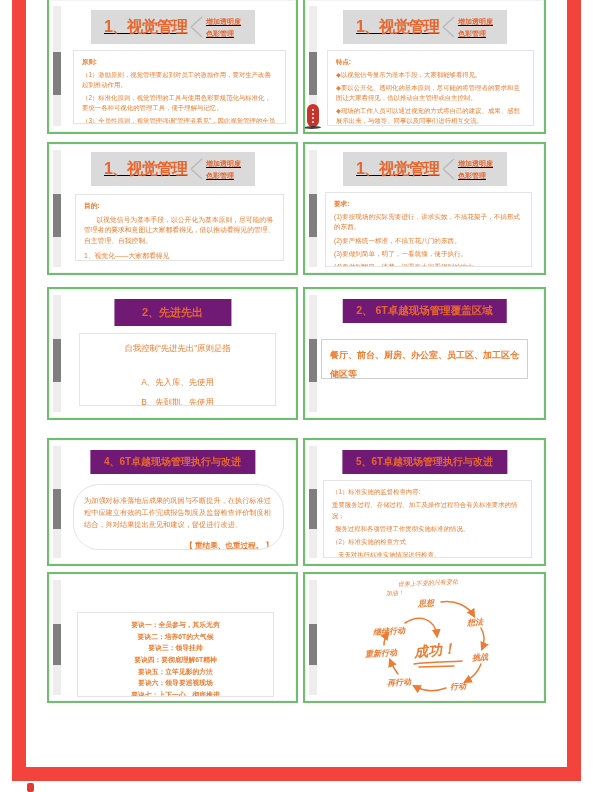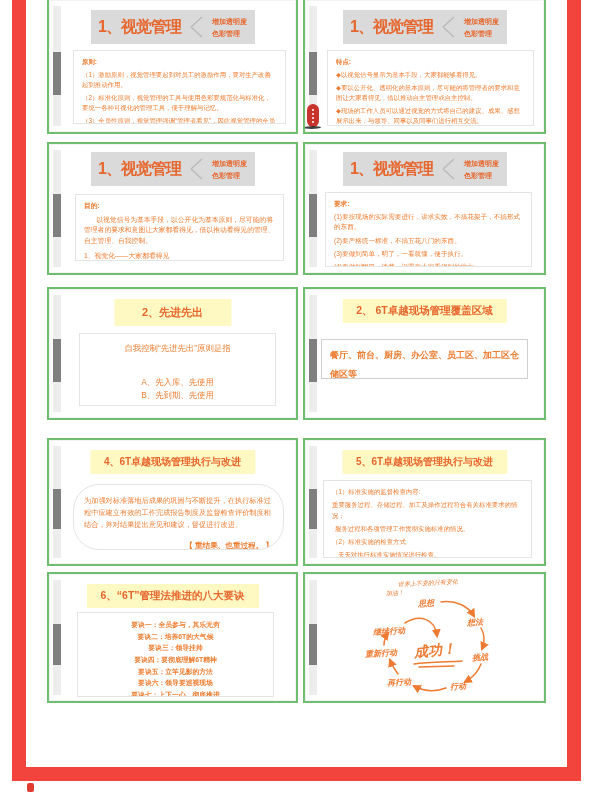--- a/index.html
+++ b/index.html
@@ -24,28 +24,28 @@
   .r3{top:287px;height:133px;}
   .r4{top:431px;height:128px;margin-top:7px;}
   .r5{top:572px;height:131px;}
 
   .track{position:absolute;left:4px;top:6px;bottom:6px;width:8px;background:#ededed;}
   .thumb{position:absolute;left:0;top:38%;width:8px;height:36%;background:#7f7f7f;}
 
   
   .vmbar{position:absolute;top:8px;left:50%;transform:translateX(-50%);
          width:164px;height:34px;background:#dadada;
-         display:flex;align-items:center;justify-content:center;gap:9px;}
+         display:flex;align-items:center;justify-content:center;gap:3px;text-decoration:underline;}
   .r1 .vmbar{top:10px;}
   .vmtitle{font-size:16px;font-weight:bold;color:#e7662d;white-space:nowrap;letter-spacing:-1px;}
   .angle{flex:0 0 auto;}
   .tags{display:flex;flex-direction:column;gap:5px;font-size:7px;font-weight:bold;
         color:#e7662d;line-height:1;white-space:nowrap;}
   .pbar{position:absolute;top:10px;left:50%;transform:translateX(-50%);
-        background:#fef9c3;color:#e7662d;font-weight:bold;text-align:center;
+        background:#701a75;color:#e7662d;font-weight:bold;text-align:center;
         padding:5px 14px;font-size:10px;white-space:nowrap;}
 
   
   .bodybox{position:absolute;box-sizing:border-box;border:1px solid #e4e4e4;background:#fff;
            color:#ed7d31;font-size:6.4px;line-height:1.55;padding:6px 8px;overflow:hidden;}
   .bh{font-weight:bold;margin-bottom:3px;}
   .bl{margin-bottom:3px;}
   .indent{text-indent:1.8em;}
   .center{text-align:center;}
   .emph{font-weight:bold;text-align:right;font-size:7.6px;margin-top:8px;text-decoration:underline;}
@@ -173,21 +173,21 @@
 <div class="slide col1 r3">
   <div class="track">
       <div class="thumb"></div>
     </div>
   <div class="pbar" style="font-size:11px;padding:6px 28px;">
     <span>2、先进先出</span>
   </div>
   <div class="bodybox center" style="left:30px;right:20px;top:44px;bottom:12px;font-size:8.4px;padding-top:8px;">
     <div>自我控制“先进先出”原则是指</div>
     <div style="margin-top:21px;">A、先入库、先使用</div>
-    <div style="">B、先到期、先使用</div>
+    <div style="margin-top:7px;">B、先到期、先使用</div>
     <div style="margin-top:7px;">C、先采购、先使用</div>
 
   </div>
 </div>
 
 <div class="slide col2 r3">
   <div class="track">
       <div class="thumb"></div>
     </div>
   <div class="pbar" style="font-size:10.5px;">
@@ -225,23 +225,20 @@
     <div class="bl">（2）标准实施的检查方式</div>
     <div class="bl" style="padding-left:6px;">天天对执行标准实施情况进行检查。</div>
 
   </div>
 </div>
 
 <div class="slide col1 r5">
   <div class="track">
       <div class="thumb"></div>
     </div>
-  <div class="pbar" style="font-size:10.5px;">
-    <span>6、“6T”管理法推进的八大要诀</span>
-  </div>
   <div class="bodybox center" style="left:28px;right:22px;top:38px;bottom:4px;font-size:6.8px;font-weight:bold;line-height:1.72;">
     <div>要诀一：全员参与，其乐无穷</div>
     <div>要诀二：培养6T的大气候</div>
     <div>要诀三：领导挂帅</div>
     <div>要诀四：要彻底理解6T精神</div>
     <div>要诀五：立竿见影的方法</div>
     <div>要诀六：领导要巡视现场</div>
     <div>要诀七：上下一心，彻底推进</div>
 
   </div>

